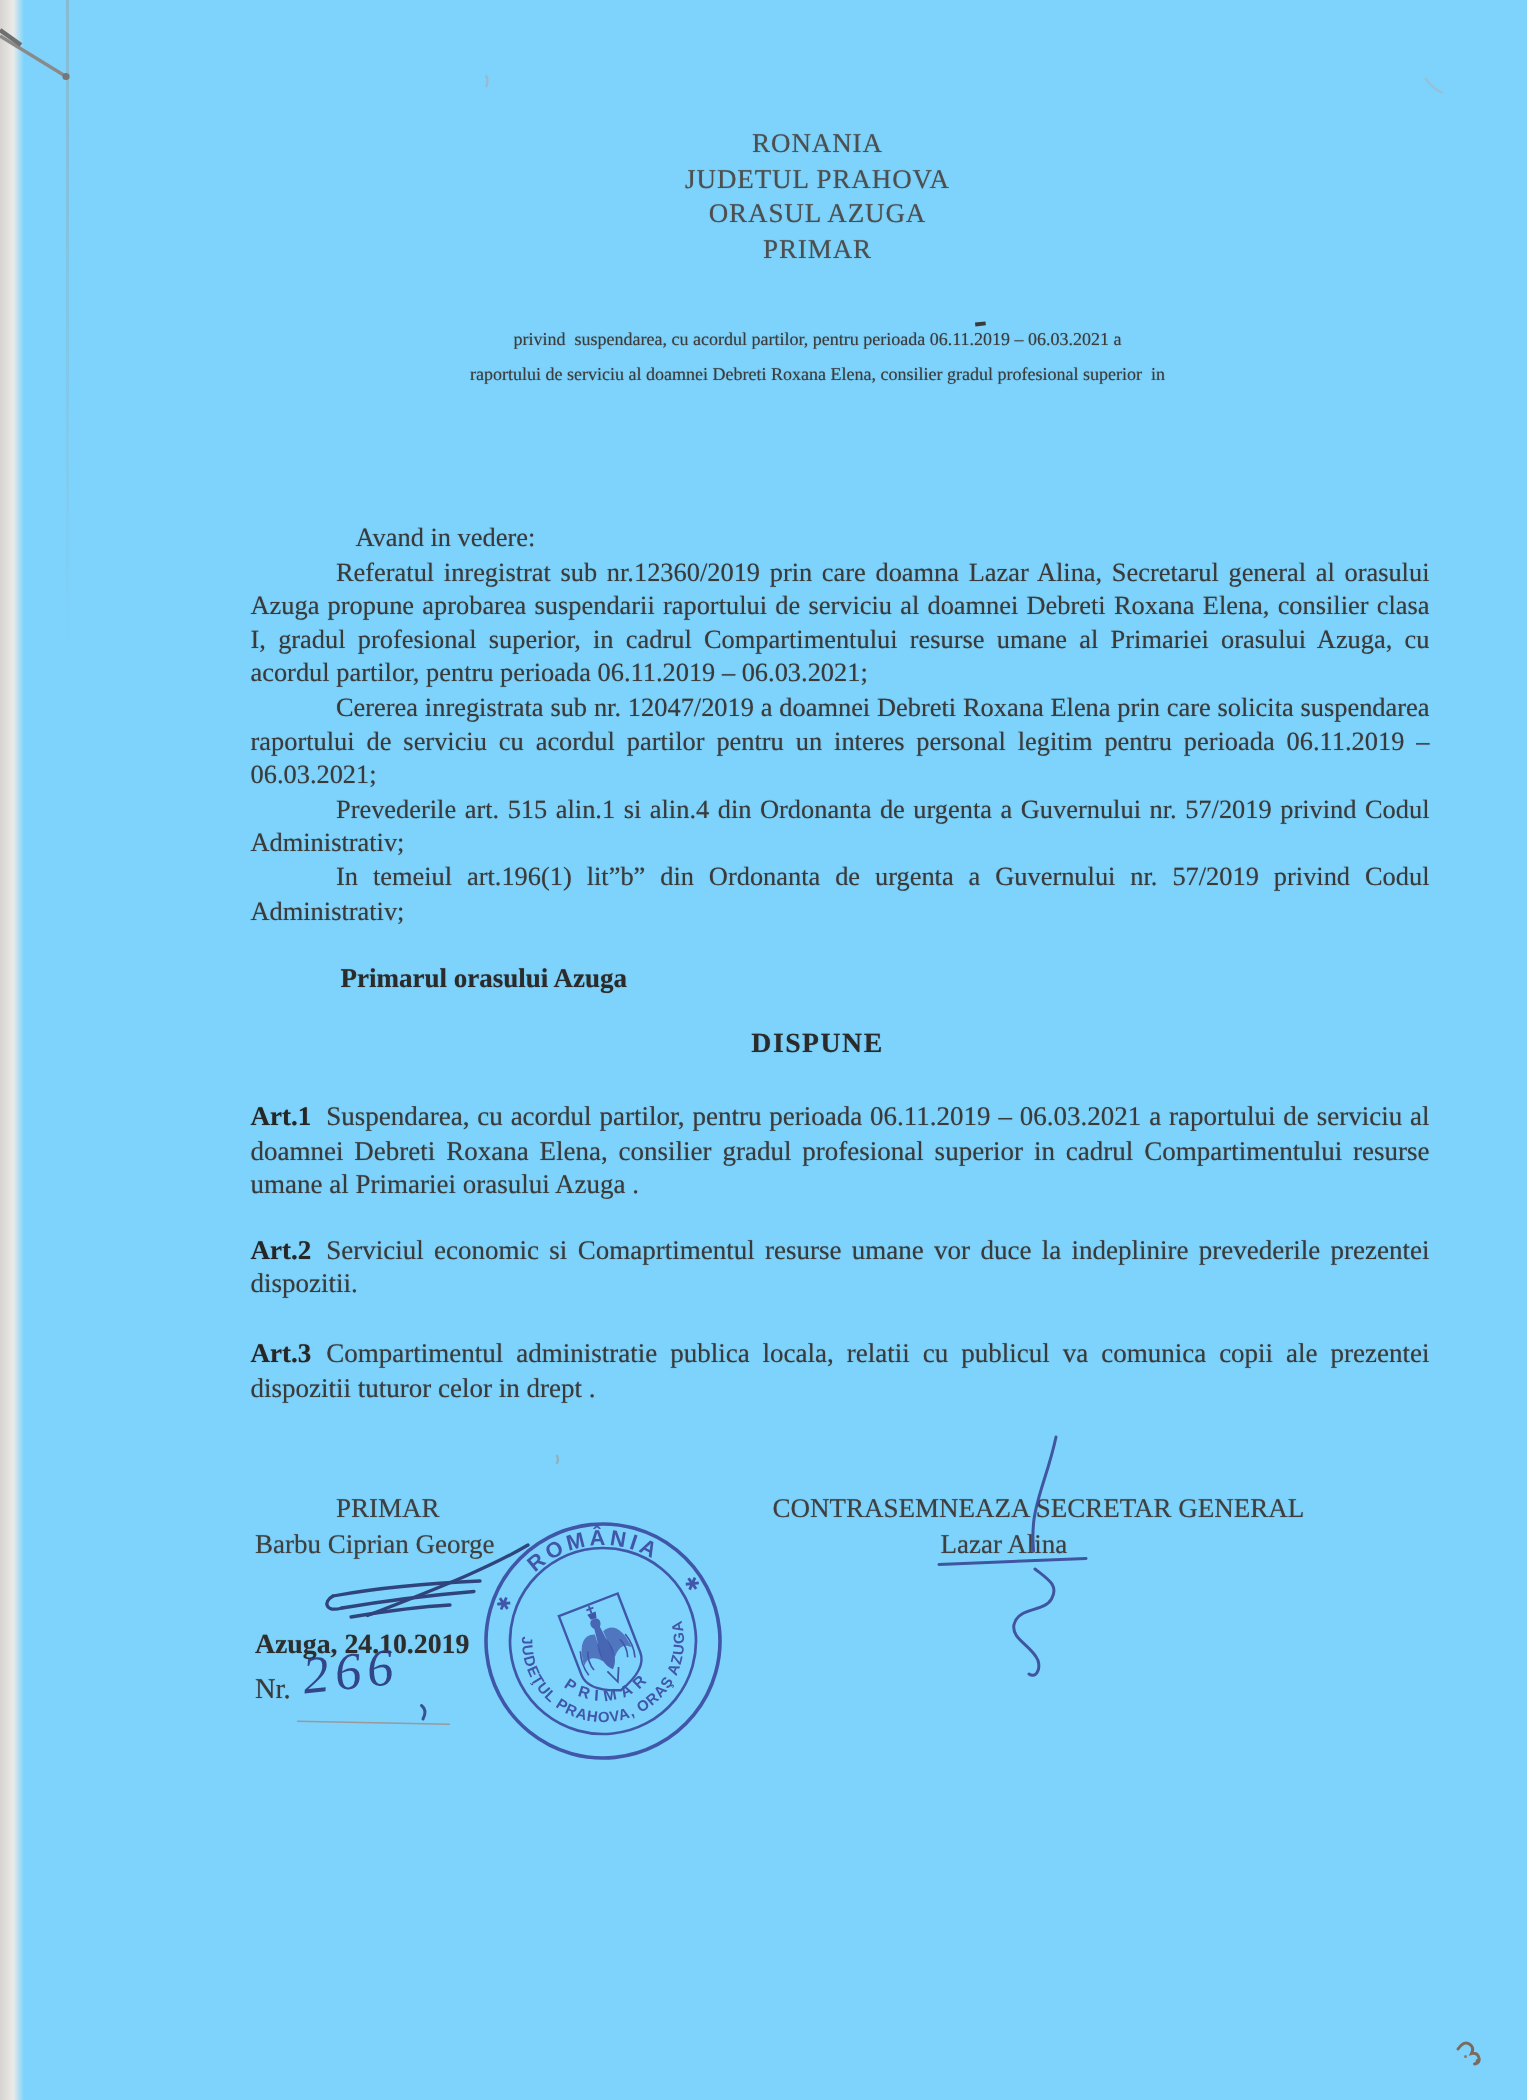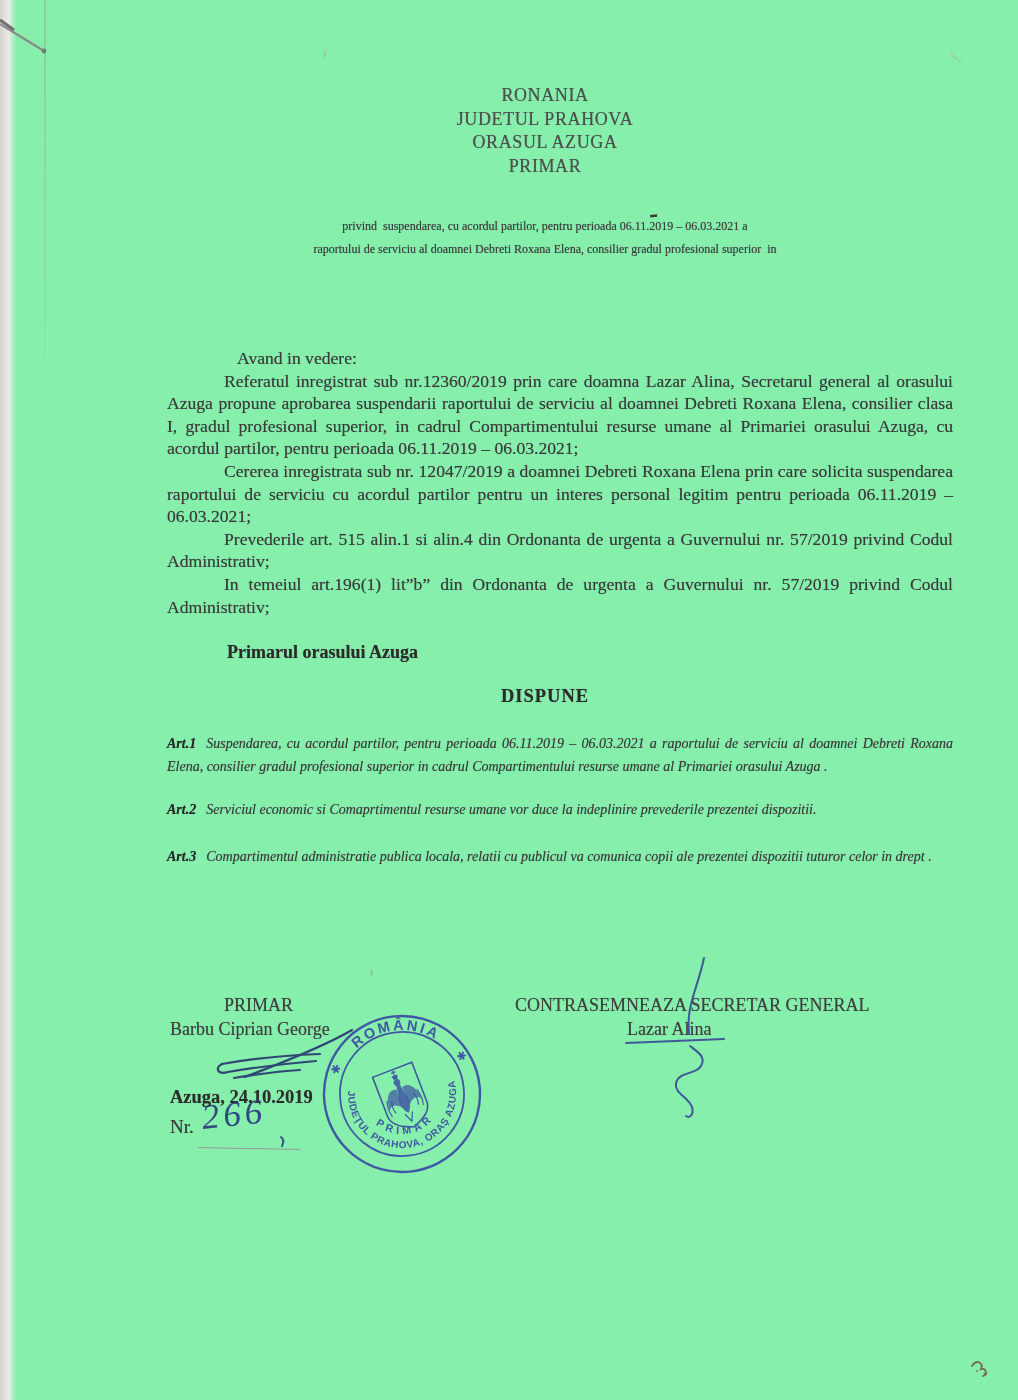--- a/index.html
+++ b/index.html
@@ -1,18 +1,18 @@
 <!DOCTYPE html>
 <html><head>
 <meta charset="utf-8">
 <style>
   html,body{margin:0;padding:0;background:#888;}
   .page{
     position:relative;width:1018px;height:1400px;margin:0 auto;
-    background:#86efac;overflow:hidden;
+    background:#7dd3fc;overflow:hidden;
     font-family:"Liberation Serif","DejaVu Serif",serif;
     color:#3d3d3d;
   }
   .scan-edge{
     position:absolute;left:0;top:0;width:16px;height:1400px;
     background:linear-gradient(90deg,#d6d4d0 0%,#eceae7 55%,rgba(251,250,248,0) 100%);
   }
   .scan-crease{
     position:absolute;left:44px;top:0;width:2px;height:440px;
     background:linear-gradient(180deg,rgba(150,148,144,0.38),rgba(150,148,144,0));
@@ -34,21 +34,21 @@
   .body-block p{margin:0;}
   .intro{text-indent:70px;}
   .par{text-indent:57px;}
   .issuer{position:absolute;top:642px;left:227px;font-size:18px;font-weight:bold;color:#2b2b2b;white-space:nowrap;}
   .dispune{
     position:absolute;top:686px;left:72px;width:946px;text-align:center;
     font-size:18.5px;font-weight:bold;letter-spacing:1px;color:#2b2b2b;
   }
   .articles{
     position:absolute;top:733px;left:167px;width:786px;
-    font-size:14px;line-height:22.6px;text-align:justify;color:#3a3a3a;font-style:italic;
+    font-size:18px;line-height:22.6px;text-align:justify;color:#3a3a3a;
   }
   .articles p{margin:0;}
   .articles p.art2{margin-top:21px;}
   .articles p.art3{margin-top:24px;}
   .lead{font-weight:bold;color:#262626;margin-right:10px;}
   .sig-role{font-size:18px;color:#3f3f3f;}
   .sig-name{font-size:18px;color:#3f3f3f;text-align:right;}
   .place-date{font-size:18.5px;font-weight:bold;color:#2d2d2d;}
   .nr-label{font-size:19px;color:#3a3a3a;}
   .nr-value{

